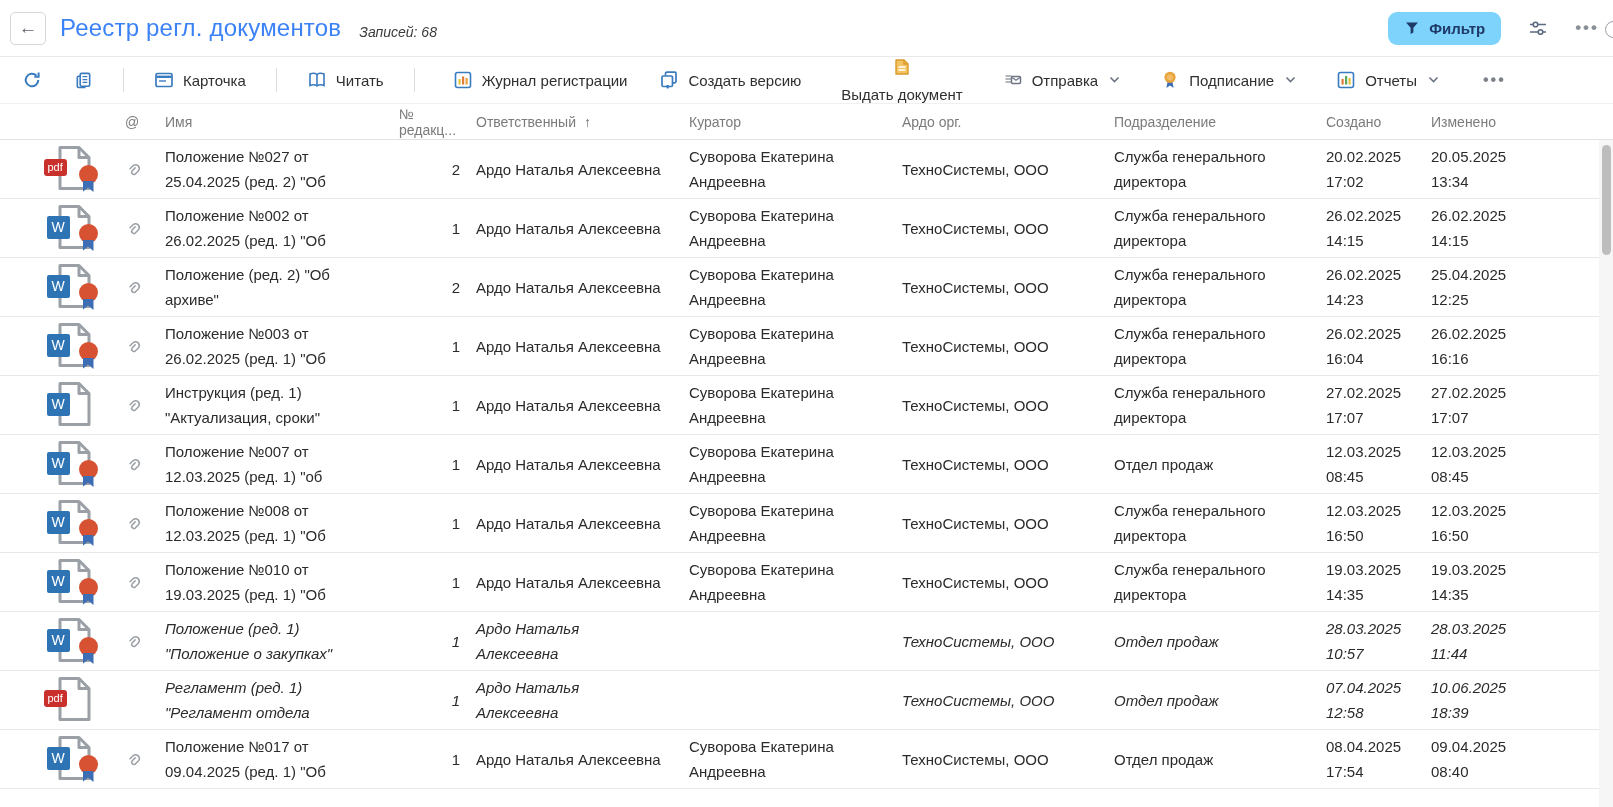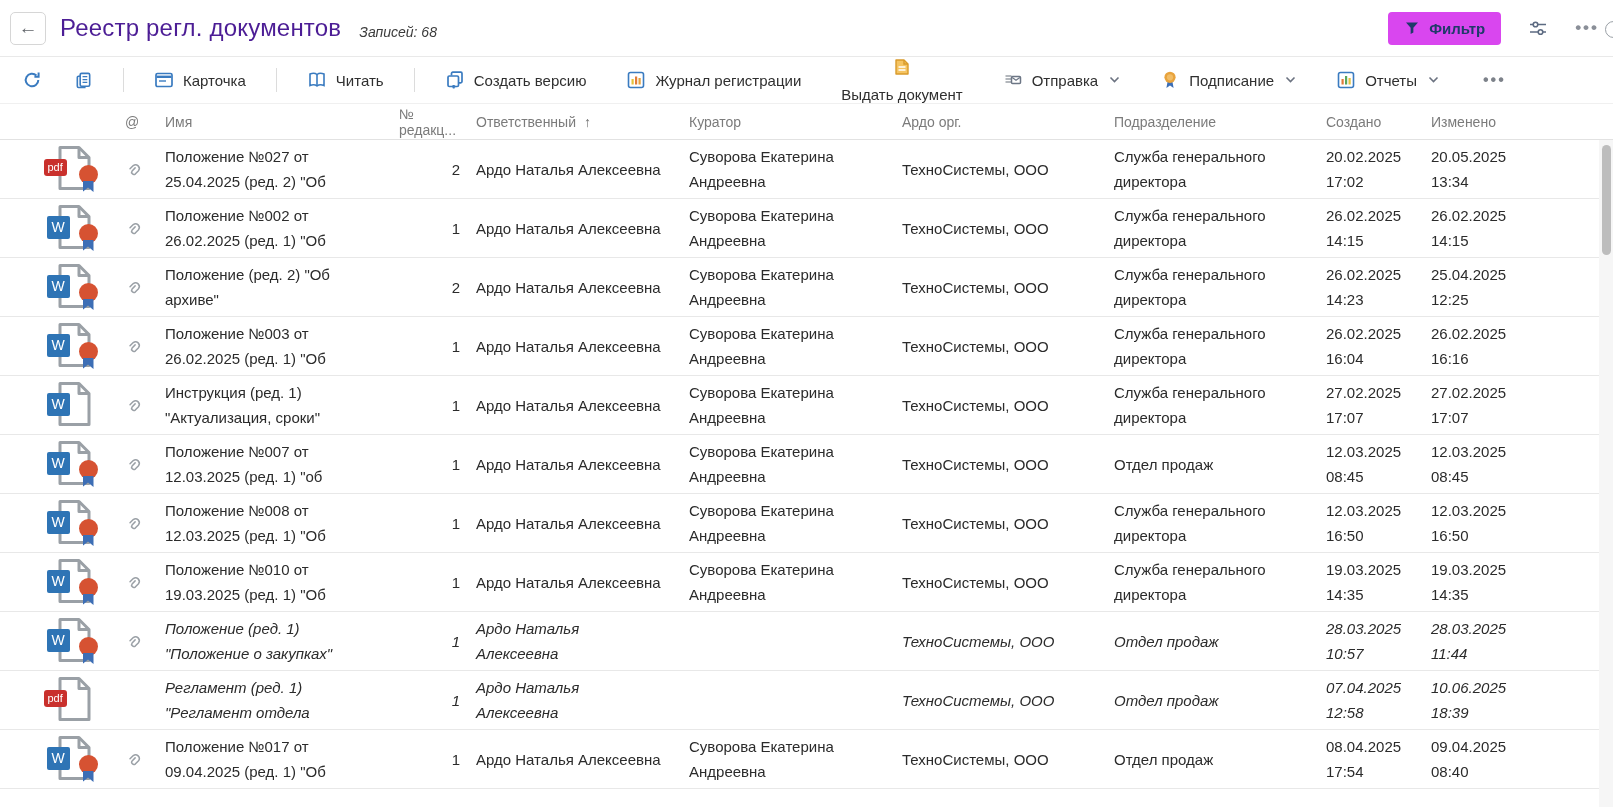--- a/index.html
+++ b/index.html
@@ -5,25 +5,25 @@
   * { margin:0; padding:0; box-sizing:border-box; }
   html,body { width:1613px; height:807px; overflow:hidden; background:#fff;
     font-family:"Liberation Sans", sans-serif; color:#2b2b2b; }
 
   
   .titlebar { height:57px; display:flex; align-items:center; padding:0 14px 0 10px;
     border-bottom:1px solid #e9e9e9; position:relative; overflow:hidden; }
   .back-btn { width:36px; height:33px; border:1px solid #d6d6d6; border-radius:5px;
     background:#fff; display:flex; align-items:center; justify-content:center;
     font-size:19px; color:#5f6368; cursor:pointer; }
-  .page-title { font-size:24px; color:#4c1d95; margin-left:14px; letter-spacing:.2px; }
+  .page-title { font-size:24px; color:#3b82f6; margin-left:14px; letter-spacing:.2px; }
   .records { font-size:14px; color:#3c3c3c; margin-left:18px; margin-top:8px;font-style:italic; }
   .title-right { margin-left:auto; display:flex; align-items:center; gap:26px; }
-  .filter-btn { display:flex; align-items:center; gap:9px; background:#d946ef;
-    border:none; border-radius:4px; padding:8px 16px; cursor:pointer; }
+  .filter-btn { display:flex; align-items:center; gap:9px; background:#7dd3fc;
+    border:none; border-radius:9px; padding:8px 16px; cursor:pointer; }
   .filter-btn span { font-size:15px; font-weight:bold; color:#1f3a69; }
   .sliders-btn, .more-btn { background:none; border:none; cursor:pointer; display:flex; align-items:center; }
   .more-dots { color:#8a8f98; font-size:17px; letter-spacing:2px; font-weight:bold; line-height:10px; }
   .partial-icon { position:absolute; right:-9px; top:21px; width:17px; height:17px;
     border:1.6px solid #9aa0a6; border-radius:50%; }
 
   
   .toolbar { height:47px; display:flex; align-items:center; padding:0 12px;
     border-bottom:1px solid #f0f0f0; gap:12px; }
   .tb-btn { display:flex; align-items:center; gap:9px; background:none; border:none;
@@ -137,40 +137,40 @@
   <button class="tb-btn">
     <span style="display:flex;">
       <svg width="20" height="20" viewBox="0 0 20 20" fill="none" stroke="#3a7bc0" stroke-width="1.6">
         <path d="M10 4.5C8.2 3 5.3 3 3 4v11.5c2.3-1 5.2-1 7 .5 1.8-1.5 4.7-1.5 7-.5V4c-2.3-1-5.2-1-7 .5z"></path>
         <path d="M10 4.5V16"></path>
       </svg>
     </span>
     <span>Читать</span>
   </button>
   <div class="tb-sep"></div>
-  <button class="tb-btn">
-    <span style="display:flex;">
-      <svg width="20" height="20" viewBox="0 0 20 20" fill="none" stroke="#3a7bc0" stroke-width="1.7">
-        <path d="M6.5 5.5v-2A1.3 1.3 0 0 1 7.8 2.2h8A1.3 1.3 0 0 1 17 3.5v8a1.3 1.3 0 0 1-1.3 1.3h-2"></path>
-        <rect x="3" y="6" width="10.5" height="10.5" rx="1.3"></rect>
-        <path d="M10.2 16.5h-3M8.7 15v3.4" stroke-width="1.8"></path>
-      </svg>
-    </span>
-    <span>Создать версию</span>
-  </button>
   <button class="tb-btn" style="margin-left:8px;">
     <span style="display:flex;">
       <svg width="20" height="20" viewBox="0 0 20 20">
         <rect x="2.5" y="2.5" width="15" height="15" rx="2" fill="none" stroke="#3a7bc0" stroke-width="1.6"></rect>
         <rect x="5.5" y="9" width="2.2" height="5.5" fill="#e6c23c"></rect>
         <rect x="9" y="6.5" width="2.2" height="8" fill="#e07b39"></rect>
         <rect x="12.5" y="8" width="2.2" height="6.5" fill="#e6a23c"></rect>
       </svg>
     </span>
     <span>Журнал регистрации</span>
+  </button>
+  <button class="tb-btn">
+    <span style="display:flex;">
+      <svg width="20" height="20" viewBox="0 0 20 20" fill="none" stroke="#3a7bc0" stroke-width="1.7">
+        <path d="M6.5 5.5v-2A1.3 1.3 0 0 1 7.8 2.2h8A1.3 1.3 0 0 1 17 3.5v8a1.3 1.3 0 0 1-1.3 1.3h-2"></path>
+        <rect x="3" y="6" width="10.5" height="10.5" rx="1.3"></rect>
+        <path d="M10.2 16.5h-3M8.7 15v3.4" stroke-width="1.8"></path>
+      </svg>
+    </span>
+    <span>Создать версию</span>
   </button>
   <button class="tb-btn" style="margin-left:8px;flex-direction:column;">
     <span style="display:flex;">
       <svg width="20" height="20" viewBox="0 0 20 20">
         <path d="M4 3h8l4 4v10H4z" fill="#f5c462" stroke="#d99b2b" stroke-width="1.4" stroke-linejoin="round"></path>
         <path d="M12 3v4h4" fill="none" stroke="#d99b2b" stroke-width="1.4"></path>
         <path d="M6.5 10h7M6.5 13h7" stroke="#fff" stroke-width="1.4"></path>
       </svg>
     </span>
     <span>Выдать документ</span>

